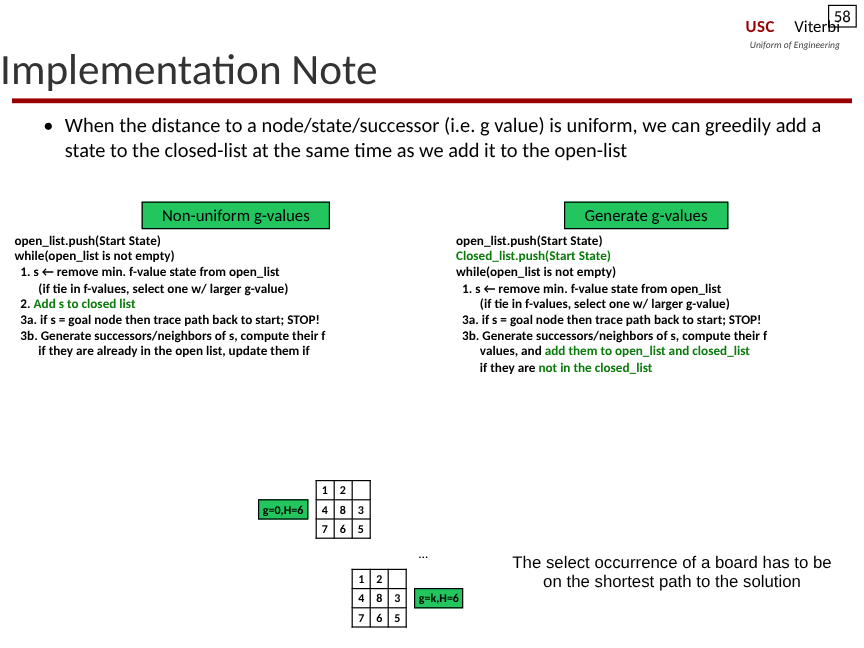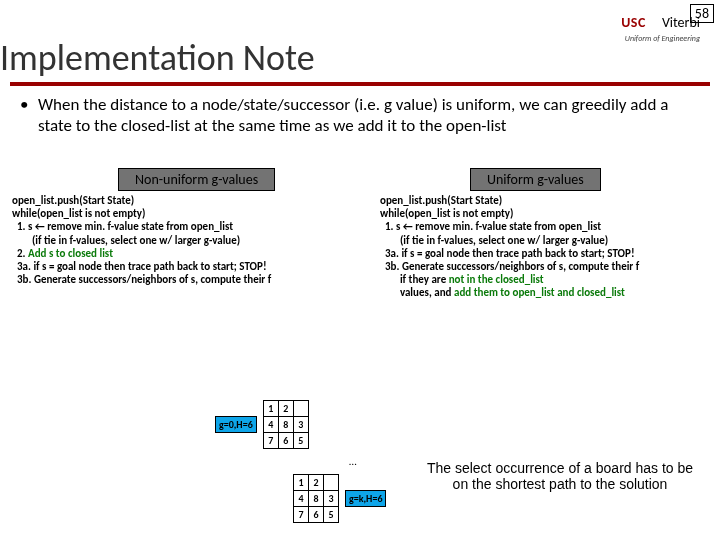--- a/index.html
+++ b/index.html
@@ -4,33 +4,33 @@
 <style>
   * { margin: 0; padding: 0; box-sizing: border-box; }
   body { width: 720px; height: 540px; background: #fff; font-family: Calibri, Arial, sans-serif; position: relative; overflow: hidden; }
   .page-num { position: absolute; top: 4px; right: 6px; border: 1px solid #000; padding: 0 4px; font-size: 14px; }
   .logo { position: absolute; top: 14px; right: 20px; font-size: 14px; }
   .logo .usc { color: #900; font-weight: bold; letter-spacing: 0.5px; text-align: right; }
   .logo .vit { color: #000; font-weight: 500; margin-left: 16px; }
   .logo .sub { font-size: 8px; color: #444; text-align: right; margin-top: 2px; font-style: italic; }
   .redline { position: absolute; top: 82px; left: 10px; width: 700px; height: 4px; background: #900; }
   .title { position: absolute; top: 36px; left: 0; width: 720px; text-align: left; font-size: 36px; color: #333; font-weight: 400; }
-  .bullet { position: absolute; top: 94px; left: 38px; width: 650px; font-size: 17px; line-height: 1.25; }
+  .bullet { position: absolute; top: 94px; left: 54px; width: 650px; font-size: 17px; line-height: 1.25; }
   .bullet::before { content: "• "; position: absolute; left: -18px; }
-  .col-head { position: absolute; font-size: 14px; border: 1px solid #000; padding: 2px 16px; background: #737373; }
+  .col-head { position: absolute; font-size: 14px; border: 1px solid #000; padding: 2px 16px; background: #22c55e; }
   .col-head.left { top: 168px; left: 118px; }
   .col-head.right { top: 168px; left: 470px; }
   .algo { position: absolute; font-size: 11px; line-height: 1.2; font-weight: bold; }
   .algo.left { top: 194px; left: 12px; width: 350px; }
   .algo.right { top: 194px; left: 380px; width: 335px; }
   .algo .green { color: #0a7a0a; }
   .board { border-collapse: collapse; }
   .board td { border: 1px solid #000; width: 15px; height: 15px; font-size: 10px; text-align: center; font-weight: bold; line-height: 15px; padding: 0; }
   .board td.empty { background: #fff; }
-  .tag { display: inline-block; border: 1px solid #000; background: #0ea5e9; font-size: 10px; font-weight: bold; padding: 1px 3px; }
+  .tag { display: inline-block; border: 1px solid #000; background: #22c55e; font-size: 10px; font-weight: bold; padding: 1px 3px; }
   .diagram { position: absolute; left: 215px; top: 400px; }
   .diagram .row1 { display: flex; align-items: center; gap: 6px; }
   .diagram .dots { text-align: center; font-size: 11px; margin: 6px 0 6px 104px; }
   .diagram .row2 { display: flex; align-items: center; gap: 6px; margin-left: 78px; }
   .note { position: absolute; left: 420px; top: 460px; width: 280px; font-size: 14px; text-align: center; font-family: Arial, sans-serif; }
 </style>
 </head>
 <body>
 
 <div class="page-num">58</div>
@@ -39,41 +39,43 @@
   <span class="usc">USC</span><span class="vit">Viterbi</span>
   <div class="sub">Uniform of Engineering</div>
 </div>
 
 <div class="title">Implementation Note</div>
 <div class="redline"></div>
 
 <div class="bullet">When the distance to a node/state/successor (i.e. g value) is uniform, we can greedily add a state to the closed-list at the same time as we add it to the open-list</div>
 
 <div class="col-head left">Non-uniform g-values</div>
-<div class="col-head right">Uniform g-values</div>
+<div class="col-head right">Generate g-values</div>
 
 <div class="algo left">
   <div>open_list.push(Start State)</div>
   <div>while(open_list is not empty)</div>
   <div style="white-space:pre">  1. s ← remove min. f-value state from open_list</div>
   <div style="white-space:pre">        (if tie in f-values, select one w/ larger g-value)</div>
   <div style="white-space:pre"><span>  2. </span><span class="green">Add s to closed list</span></div>
   <div style="white-space:pre">  3a. if s = goal node then trace path back to start; STOP!</div>
   <div style="white-space:pre">  3b. Generate successors/neighbors of s, compute their f</div>
+  <div style="white-space:pre">        if they are already in the open list, update them if</div>
 </div>
 
 <div class="algo right">
   <div>open_list.push(Start State)</div>
+  <div class="green">Closed_list.push(Start State)</div>
   <div>while(open_list is not empty)</div>
   <div style="white-space:pre">  1. s ← remove min. f-value state from open_list</div>
   <div style="white-space:pre">        (if tie in f-values, select one w/ larger g-value)</div>
   <div style="white-space:pre">  3a. if s = goal node then trace path back to start; STOP!</div>
   <div style="white-space:pre">  3b. Generate successors/neighbors of s, compute their f</div>
+  <div style="white-space:pre"><span>        values, and </span><span class="green">add them to open_list and closed_list</span></div>
   <div style="white-space:pre"><span>        if they are </span><span class="green">not in the closed_list</span></div>
-  <div style="white-space:pre"><span>        values, and </span><span class="green">add them to open_list and closed_list</span></div>
 </div>
 
 <div class="diagram">
   <div class="row1">
     <span class="tag">g=0,H=6</span>
     <table class="board">
       <tbody>
           <tr>
             <td>1</td>
             <td>2</td>

